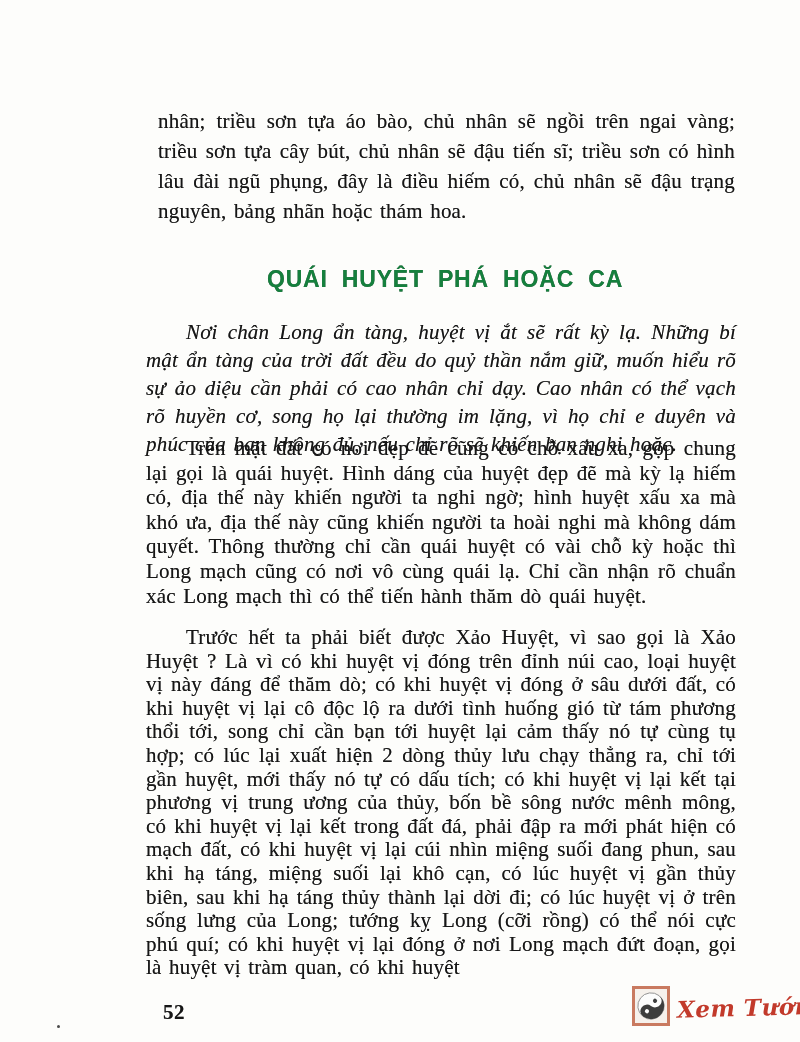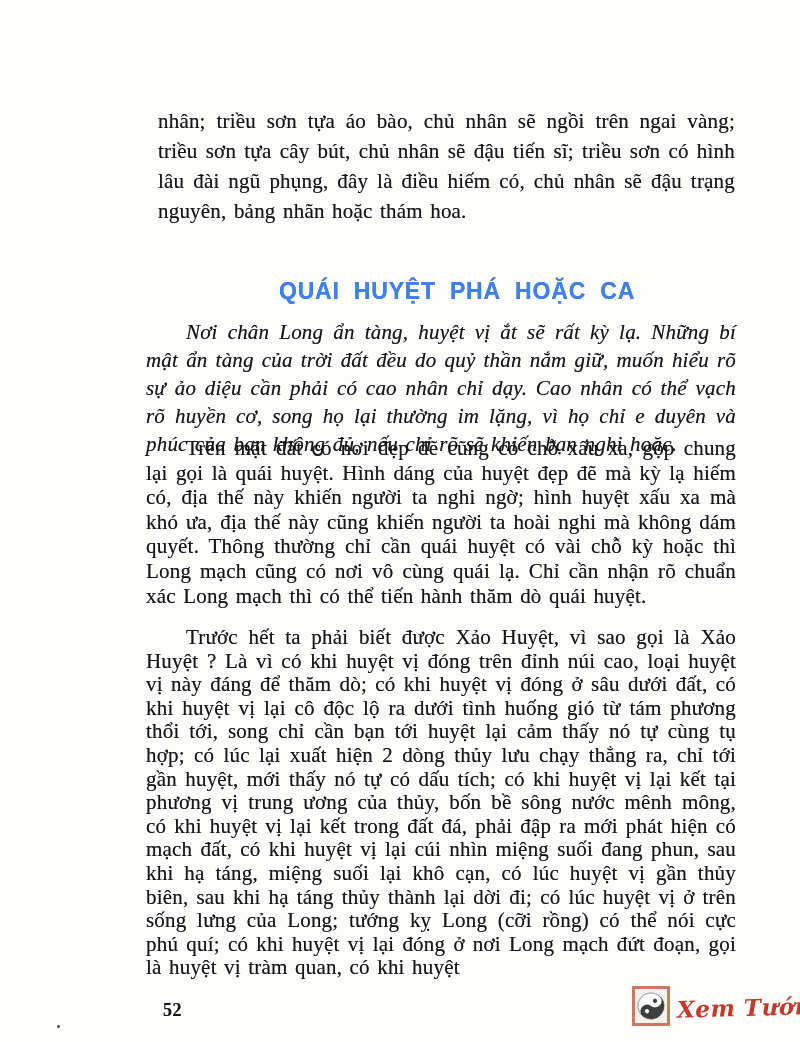--- a/index.html
+++ b/index.html
@@ -34,38 +34,38 @@
     left: 158px;
     width: 577px;
     line-height: 30px;
     text-indent: 0;
   }
   .heading {
     position: absolute;
     top: 262px;
     left: 146px;
     width: 590px;
-    margin: 16px;
+    margin: 4px;
     text-align: center;
     font-family: "Liberation Sans", sans-serif;
     font-size: 23px;
     font-weight: bold;
     letter-spacing: 0.8px;
     word-spacing: 7px;
-    color: #3b82f6;
+    color: #15803d;
     text-shadow: 0 0 0.6px rgba(0,0,0,0.6);
   }
   .para1 { top: 318px; line-height: 28px; text-indent: 40px; font-style: italic; }
   .para2 { top: 436px; line-height: 24.6px; text-indent: 40px; }
   .para3 { top: 626px; line-height: 23.6px; text-indent: 40px; }
   .pageno {
     position: absolute;
     top: 1000px;
     left: 163px;
-    font-size: 18px;
+    font-size: 21px;
     font-weight: 600;
     letter-spacing: 0.5px;
     text-shadow: 0 0 0.5px rgba(0,0,0,0.5);
   }
   .watermark {
     position: absolute;
     top: 986px;
     left: 632px;
     display: flex;
     align-items: center;

